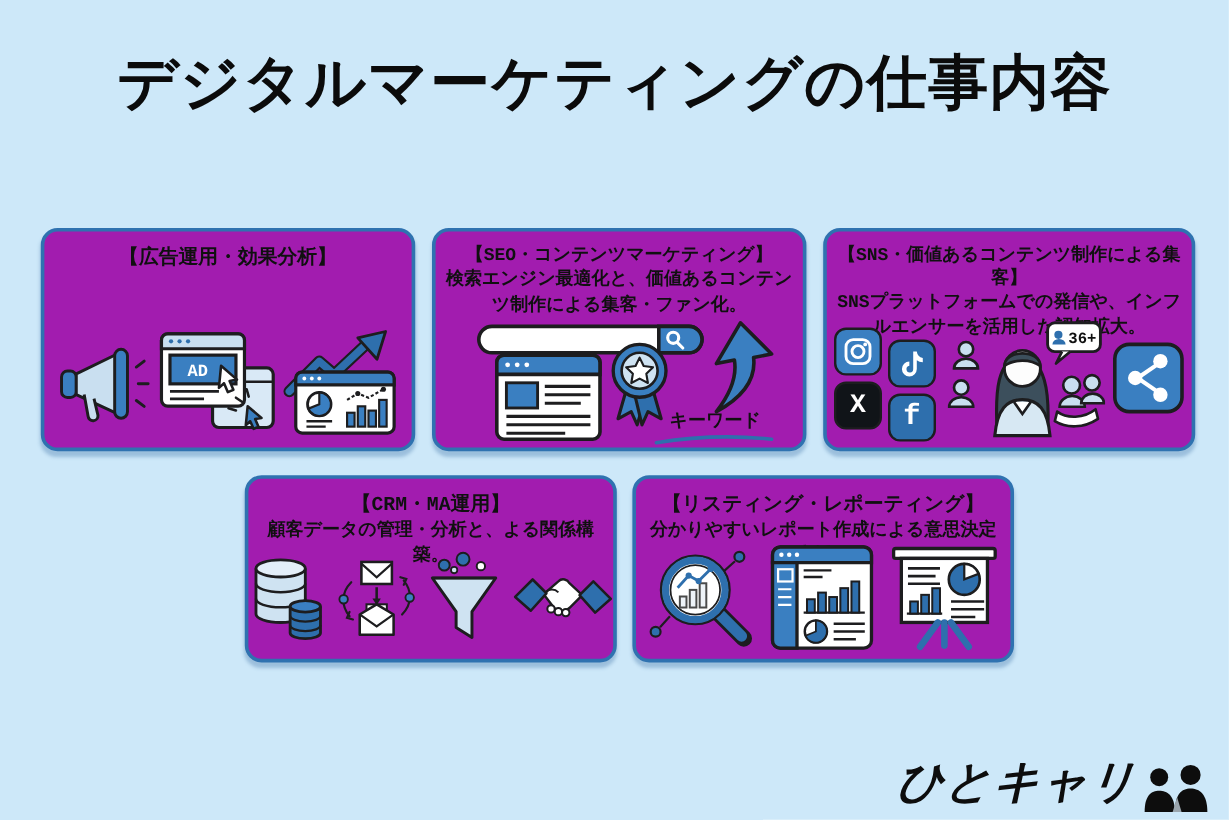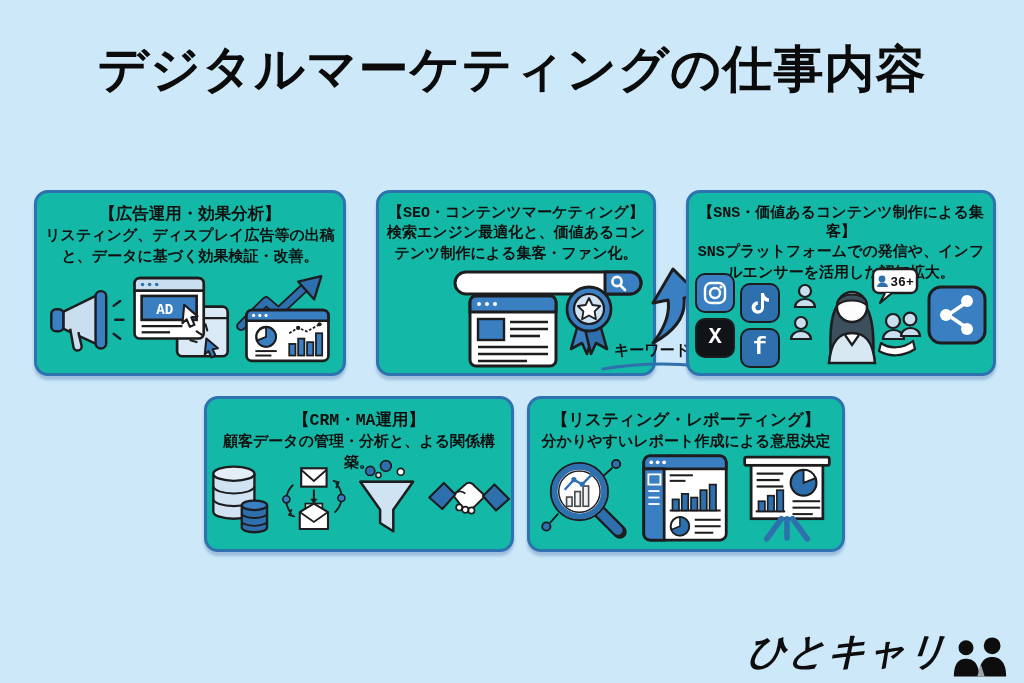--- a/index.html
+++ b/index.html
@@ -1,33 +1,33 @@
 <!DOCTYPE html>
 <html><head>
 <meta charset="utf-8">
 <style>
   html,body{margin:0;padding:0;}
   .canvas{position:relative;width:1024px;height:683px;background:#cde8f9;overflow:hidden;
           font-family:Liberation Mono, monospace;color:#0d0d0d;}
   .title{position:absolute;top:36px;left:0;width:100%;margin:0;text-align:center;
          font-size:50px;font-weight:900;letter-spacing:1px;color:#0b0b0b;}
-  .card{position:absolute;background:#14b8a6;border:3px solid #2f72b0;border-radius:14px;
+  .card{position:absolute;background:#a21caf;border:3px solid #2f72b0;border-radius:14px;
         box-shadow:0 4px 3px rgba(74,123,173,.38);box-sizing:border-box;
         padding:9px 6px 6px;text-align:center;}
   .card h2{margin:1px 0 2px;font-size:16.5px;font-weight:800;color:#101010;}
   .card.small-title h2{font-size:15px;}
   .card p{margin:0 auto;font-size:15px;font-weight:700;line-height:1.38;color:#101010;max-width:296px;}
   .icons{position:absolute;left:0;right:0;bottom:8px;display:flex;align-items:center;justify-content:center;gap:1px;}
   #card-ads{left:34px;top:190px;width:312px;height:186px;}
-  #card-seo{left:376px;top:190px;width:280px;height:186px;}
+  #card-seo{left:360px;top:190px;width:312px;height:186px;}
   #card-sns{left:686px;top:190px;width:310px;height:186px;}
   #card-crm{left:204px;top:396px;width:310px;height:156px;}
   #card-report{left:527px;top:396px;width:318px;height:156px;}
   
-  .seo-art{position:absolute;left:0;right:0;bottom:4px;height:102px;margin-left:40px;}
+  .seo-art{position:absolute;left:0;right:0;bottom:4px;height:102px;}
   .seo-art .searchbar{position:absolute;left:34px;top:2px;}
   .seo-art .contentwin{position:absolute;left:48px;top:26px;}
   .seo-art .badge{position:absolute;left:142px;top:16px;}
   .seo-art .uparrow{position:absolute;left:220px;top:0px;}
   .seo-art .caption{position:absolute;left:178px;top:74px;width:110px;text-align:center;
                     font-size:15px;font-weight:800;color:#101010;}
   .seo-art .swoosh{position:absolute;left:182px;top:94px;}
   
   .social{display:grid;grid-template-columns:40px 40px;grid-gap:5px;width:88px;}
   .tile{width:40px;height:40px;border-radius:10px;border:2.5px solid #1d1d1f;box-sizing:border-box;
@@ -45,21 +45,20 @@
 </style>
 </head>
 <body>
 
 <div class="canvas">
 
   <h1 class="title">デジタルマーケティングの仕事内容</h1>
 
   <section class="card" id="card-ads">
     <h2>【広告運用・効果分析】</h2>
-    <p>リスティング、ディスプレイ広告等の出稿と、データに基づく効果検証・改善。</p>
     <div class="icons">
       <svg width="82" height="80" viewBox="0 0 100 84">
         <rect x="4" y="30" width="15" height="27" rx="6" fill="#3a7fc1" stroke="#1d1d1f" stroke-width="3"></rect>
         <path d="M19 33 L60 13 L60 73 L19 54 Z" fill="#c9dff0" stroke="#1d1d1f" stroke-width="3" stroke-linejoin="round"></path>
         <path d="M27 54 L31 76 a5 5 0 0 0 10 -1 L37 58" fill="#c9dff0" stroke="#1d1d1f" stroke-width="3" stroke-linejoin="round"></path>
         <rect x="58" y="8" width="13" height="70" rx="6.5" fill="#3a7fc1" stroke="#1d1d1f" stroke-width="3"></rect>
         <path d="M80 26 L88 20 M82 43 H92 M80 60 L88 66" stroke="#1d1d1f" stroke-width="3" stroke-linecap="round"></path>
       </svg>
       <svg width="102" height="92" viewBox="0 0 115 100">
         <rect x="52" y="36" width="57" height="56" rx="6" fill="#d9e9f6" stroke="#1d1d1f" stroke-width="3"></rect>

